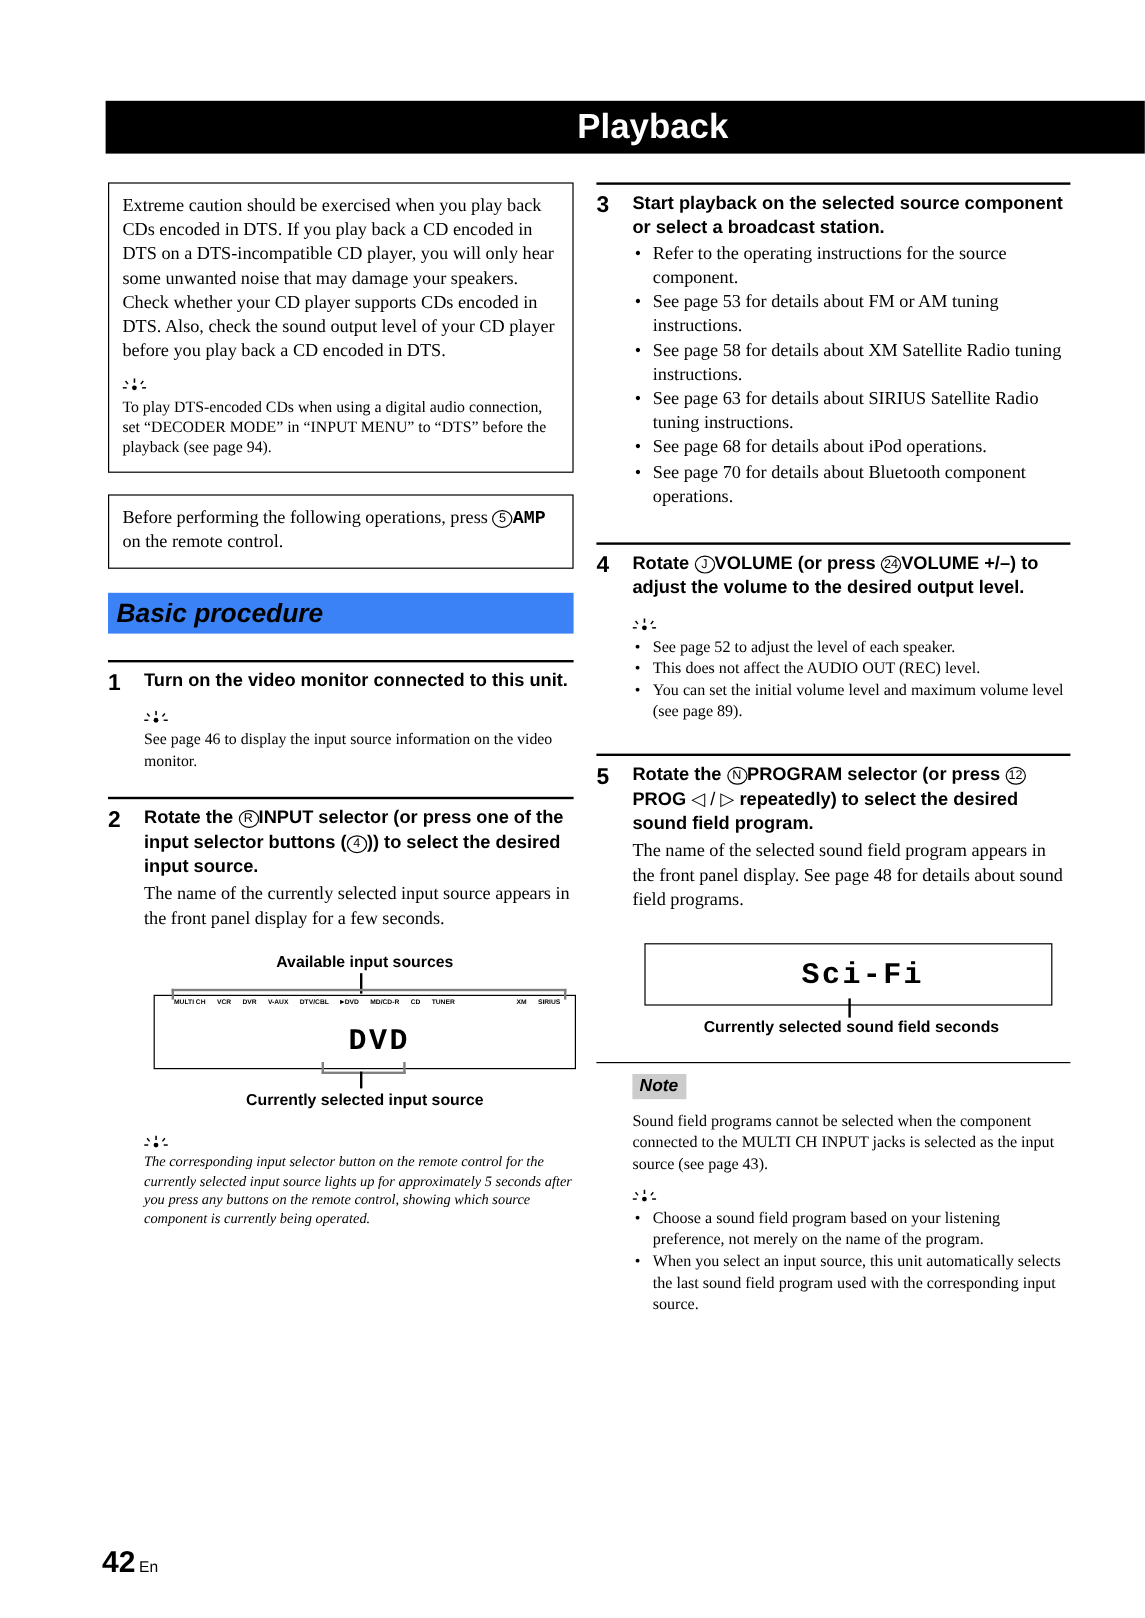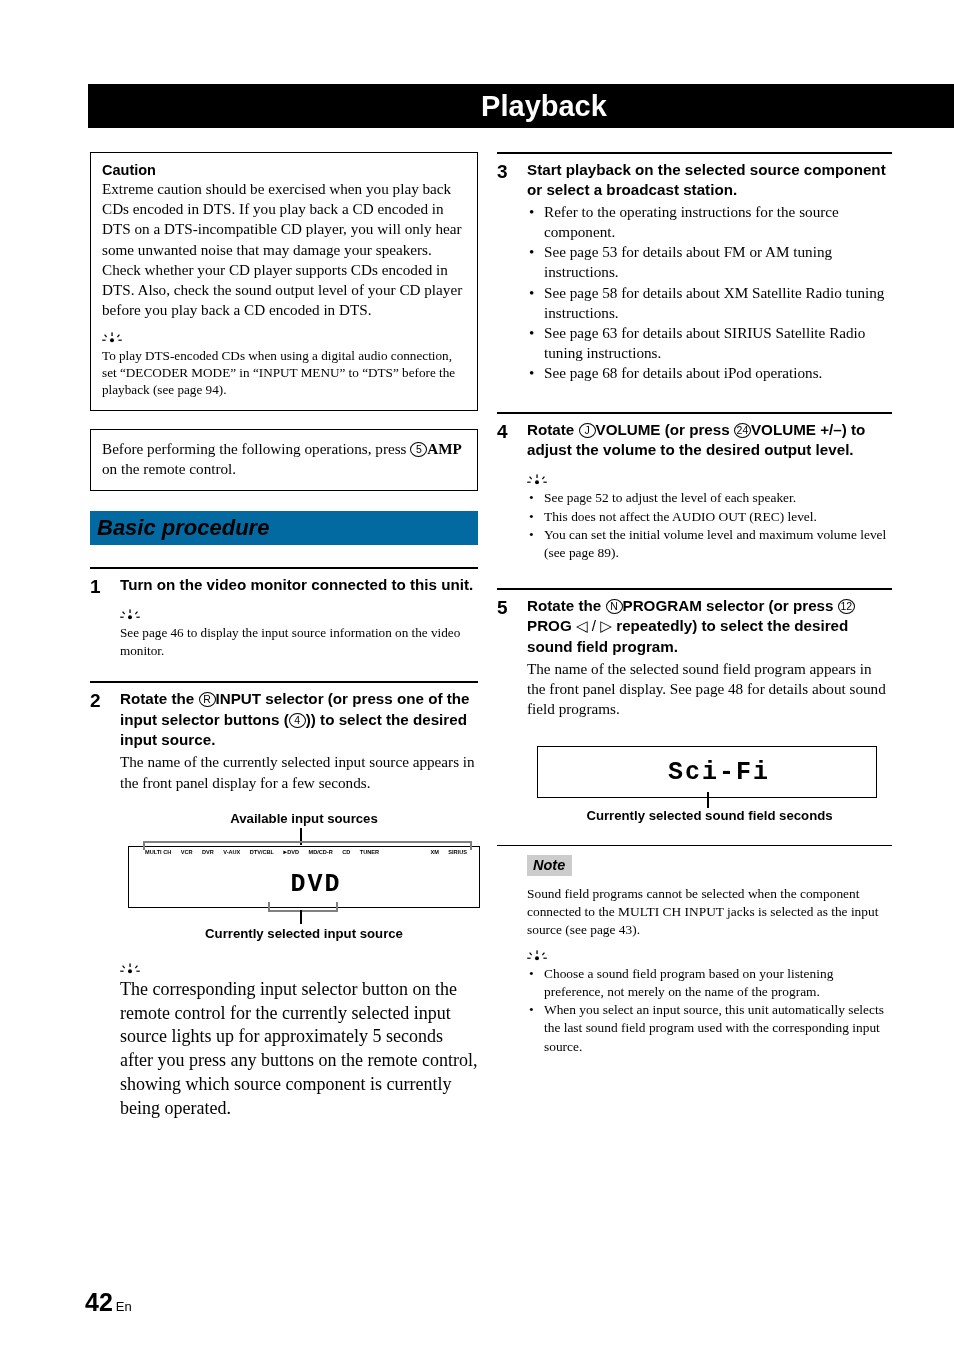--- a/index.html
+++ b/index.html
@@ -87,21 +87,21 @@
     font-size: 13px;
     line-height: 1;
     margin: 11px 0 2px 0;
     letter-spacing: -0.5px;
   }
   .tip-icon svg { display: block; }
   .spacer-18 { height: 18px; }
 
   
   .section-band {
-    background: #0369a1;
+    background: #3b82f6;
     height: 34px;
     display: flex;
     align-items: center;
     padding-left: 7px;
     box-sizing: border-box;
     margin-top: 20px;
   }
   .section-band .band-text {
     font-family: "Liberation Sans", sans-serif;
     font-style: italic;
@@ -176,21 +176,21 @@
     font-weight: normal;
     line-height: 12px;
     min-width: 13px;
     height: 13px;
     text-align: center;
     padding: 0 1px;
     vertical-align: 1px;
     box-sizing: content-box;
   }
   .bold-sans {
-    font-family: Liberation Serif, serif;
+    font-family: Liberation Mono, monospace;
     font-weight: bold;
   }
 
   
   .figure { margin-top: 18px; }
   .fig-caption {
     font-family: "Liberation Sans", sans-serif;
     font-weight: bold;
     font-size: 13.2px;
     text-align: center;
@@ -299,21 +299,20 @@
 
 <div class="page">
 
   <div class="title-bar">
     <span class="title-text">Playback</span>
   </div>
 
   <div class="col-left">
 
     <div class="boxed">
-      <h3>Caution</h3>
       <div class="serif-body">Extreme caution should be exercised when you play back CDs encoded in DTS. If you play back a CD encoded in DTS on a DTS-incompatible CD player, you will only hear some unwanted noise that may damage your speakers. Check whether your CD player supports CDs encoded in DTS. Also, check the sound output level of your CD player before you play back a CD encoded in DTS.</div>
       <span class="tip-icon">
         <svg width="20" height="13" viewBox="0 0 20 13" aria-hidden="true">
           <circle cx="10" cy="8.2" r="2.0" fill="#000"></circle>
           <rect x="9.4" y="0.4" width="1.3" height="3.6" fill="#000"></rect>
           <rect x="3.0" y="2.2" width="1.2" height="3.3" fill="#000" transform="rotate(-38 3.6 3.8)"></rect>
           <rect x="15.8" y="2.2" width="1.2" height="3.3" fill="#000" transform="rotate(38 16.4 3.8)"></rect>
           <rect x="0.2" y="7.6" width="3.4" height="1.2" fill="#000"></rect>
           <rect x="16.4" y="7.6" width="3.4" height="1.2" fill="#000"></rect>
         </svg>
@@ -406,40 +405,41 @@
         <span class="tip-icon" style="margin-top:22px;">
           <svg width="20" height="13" viewBox="0 0 20 13" aria-hidden="true">
             <circle cx="10" cy="8.2" r="2.0" fill="#000"></circle>
             <rect x="9.4" y="0.4" width="1.3" height="3.6" fill="#000"></rect>
             <rect x="3.0" y="2.2" width="1.2" height="3.3" fill="#000" transform="rotate(-38 3.6 3.8)"></rect>
             <rect x="15.8" y="2.2" width="1.2" height="3.3" fill="#000" transform="rotate(38 16.4 3.8)"></rect>
             <rect x="0.2" y="7.6" width="3.4" height="1.2" fill="#000"></rect>
             <rect x="16.4" y="7.6" width="3.4" height="1.2" fill="#000"></rect>
           </svg>
         </span>
-        <div class="small-body" style="font-size:18px;">The corresponding input selector button on the remote control for the currently selected input source lights up for approximately 5 seconds after you press any buttons on the remote control, showing which source component is currently being operated.</div>
+        <div class="small-body" style="font-size:12px;font-style:italic;">The corresponding input selector button on the remote control for the currently selected input source lights up for approximately 5 seconds after you press any buttons on the remote control, showing which source component is currently being operated.</div>
       </div>
     </div>
 
   </div>
 
   <div class="col-right">
 
     <div class="step" style="margin-top:0;">
       <div class="step-row">
         <div class="step-num">3</div>
         <div class="step-head">Start playback on the selected source component or select a broadcast station.</div>
       </div>
       <div class="step-body">
         <ul class="bullets">
           <li>Refer to the operating instructions for the source component.</li>
           <li>See page 53 for details about FM or AM tuning instructions.</li>
           <li>See page 58 for details about XM Satellite Radio tuning instructions.</li>
           <li>See page 63 for details about SIRIUS Satellite Radio tuning instructions.</li>
           <li>See page 68 for details about iPod operations.</li>
+          <li>See page 70 for details about Bluetooth component operations.</li>
         </ul>
       </div>
     </div>
 
     <div class="step" style="margin-top:28px;">
       <div class="step-row">
         <div class="step-num">4</div>
         <div class="step-head">
           <span>Rotate</span>
           <span class="circ">J</span><span>VOLUME</span>

